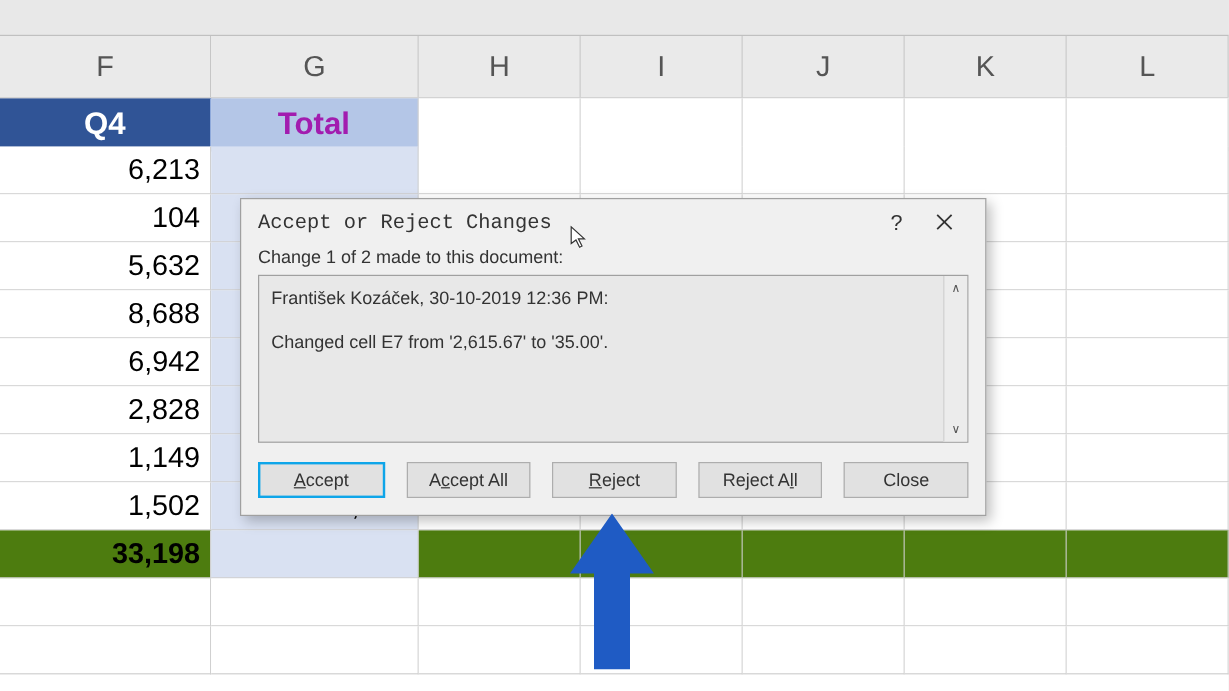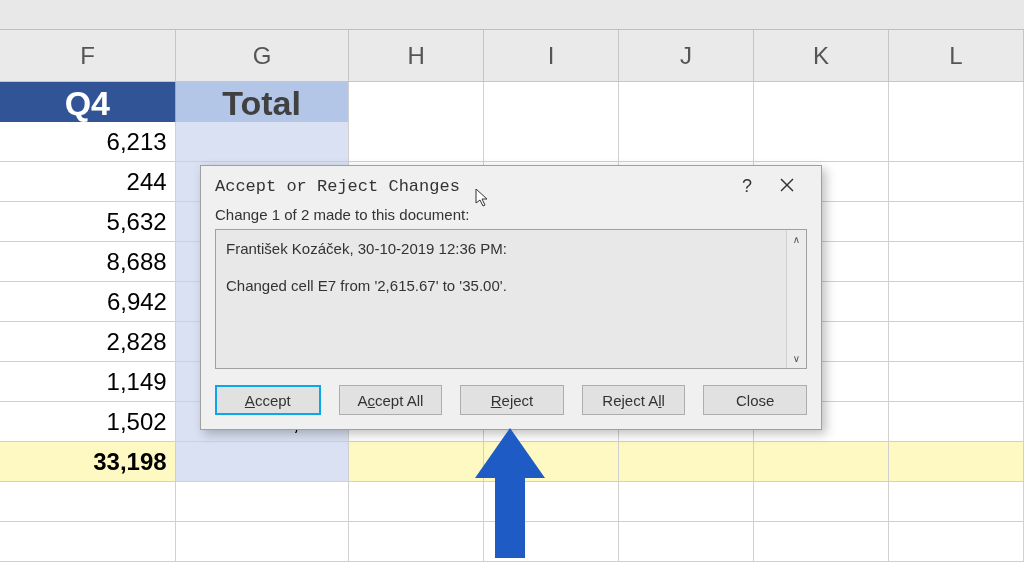--- a/index.html
+++ b/index.html
@@ -56,36 +56,36 @@
       align-items: center;
       justify-content: flex-end;
       padding: 0 8px;
       font-size: 24px;
       background: white;
     }
     .header-row .cell {
       height: 44px;
       font-weight: bold;
       justify-content: center;
-      font-size: 34px;
+      font-size: 26px;
     }
     .q4-header {
       background: #305496;
       color: white;
       border-right: 1px solid #8ea9db;
     }
     .total-header {
       background: #b4c6e7;
-      color: #404040;
+      color: #a21caf;
     }
     .total-col {
       background: #d9e1f2 !important;
     }
     .total-row .cell {
-      background: #fef9c3;
+      background: #4d7c0f;
       font-weight: bold;
     }
     .dialog {
       position: absolute;
       left: 200px;
       top: 165px;
       width: 622px;
       background: #f0f0f0;
       border: 1px solid #a0a0a0;
       box-shadow: 4px 4px 10px rgba(0,0,0,0.25);
@@ -208,21 +208,21 @@
       <div class="row ">
         <div class="cell" style="width: 193px;">6,213</div>
         <div class="cell total-col" style="width: 190px;"></div>
         <div class="cell" style="width: 148px;"></div>
         <div class="cell" style="width: 148px;"></div>
         <div class="cell" style="width: 148px;"></div>
         <div class="cell" style="width: 148px;"></div>
         <div class="cell" style="width: 148px;"></div>
       </div>
       <div class="row ">
-        <div class="cell" style="width: 193px;">244</div>
+        <div class="cell" style="width: 193px;">104</div>
         <div class="cell total-col" style="width: 190px;"></div>
         <div class="cell" style="width: 148px;"></div>
         <div class="cell" style="width: 148px;"></div>
         <div class="cell" style="width: 148px;"></div>
         <div class="cell" style="width: 148px;"></div>
         <div class="cell" style="width: 148px;"></div>
       </div>
       <div class="row ">
         <div class="cell" style="width: 193px;">5,632</div>
         <div class="cell total-col" style="width: 190px;"></div>

